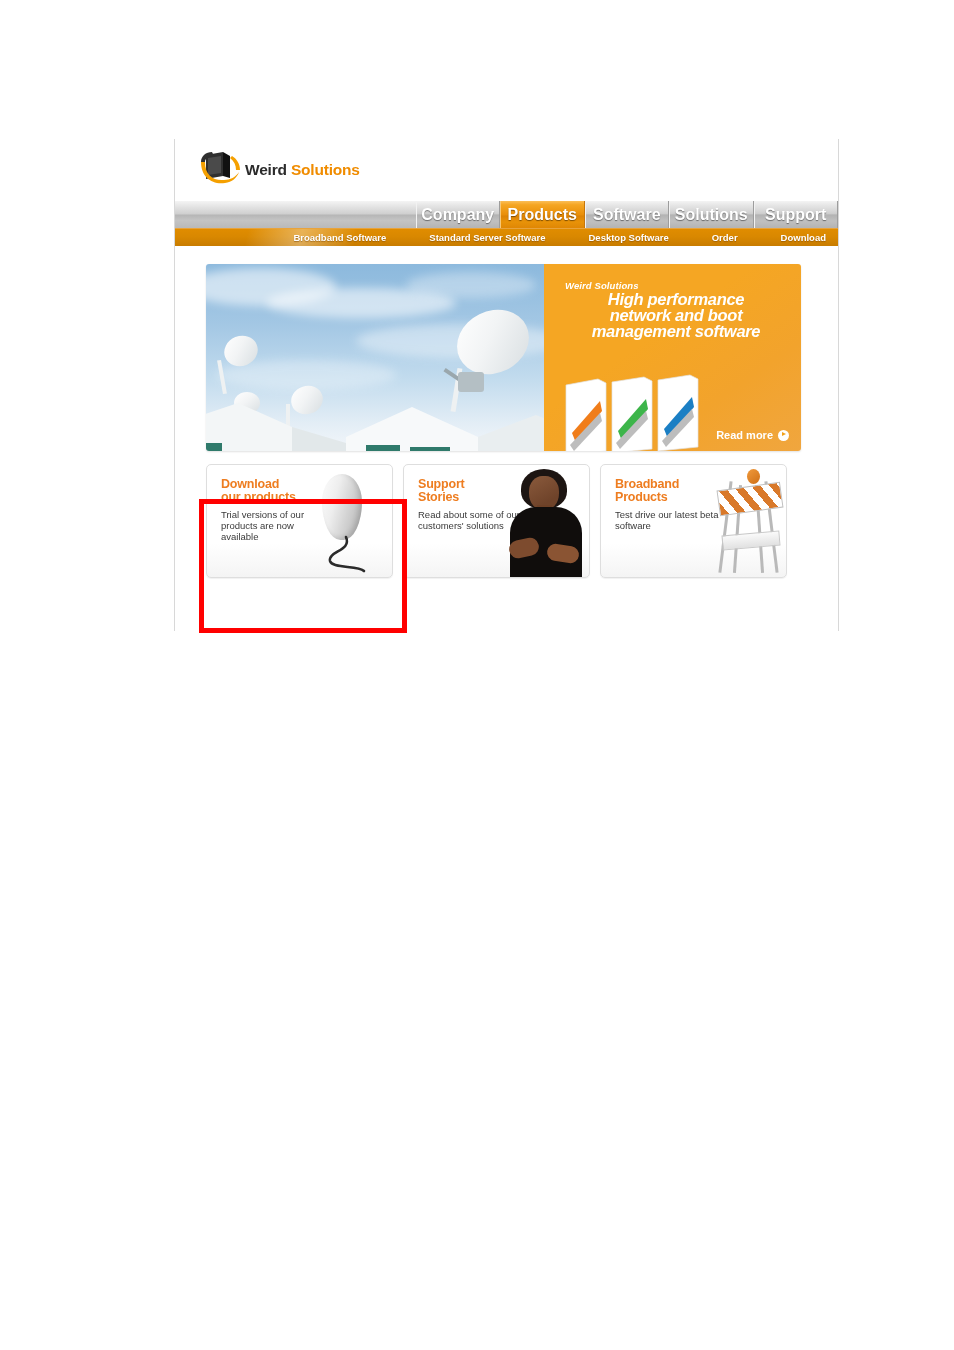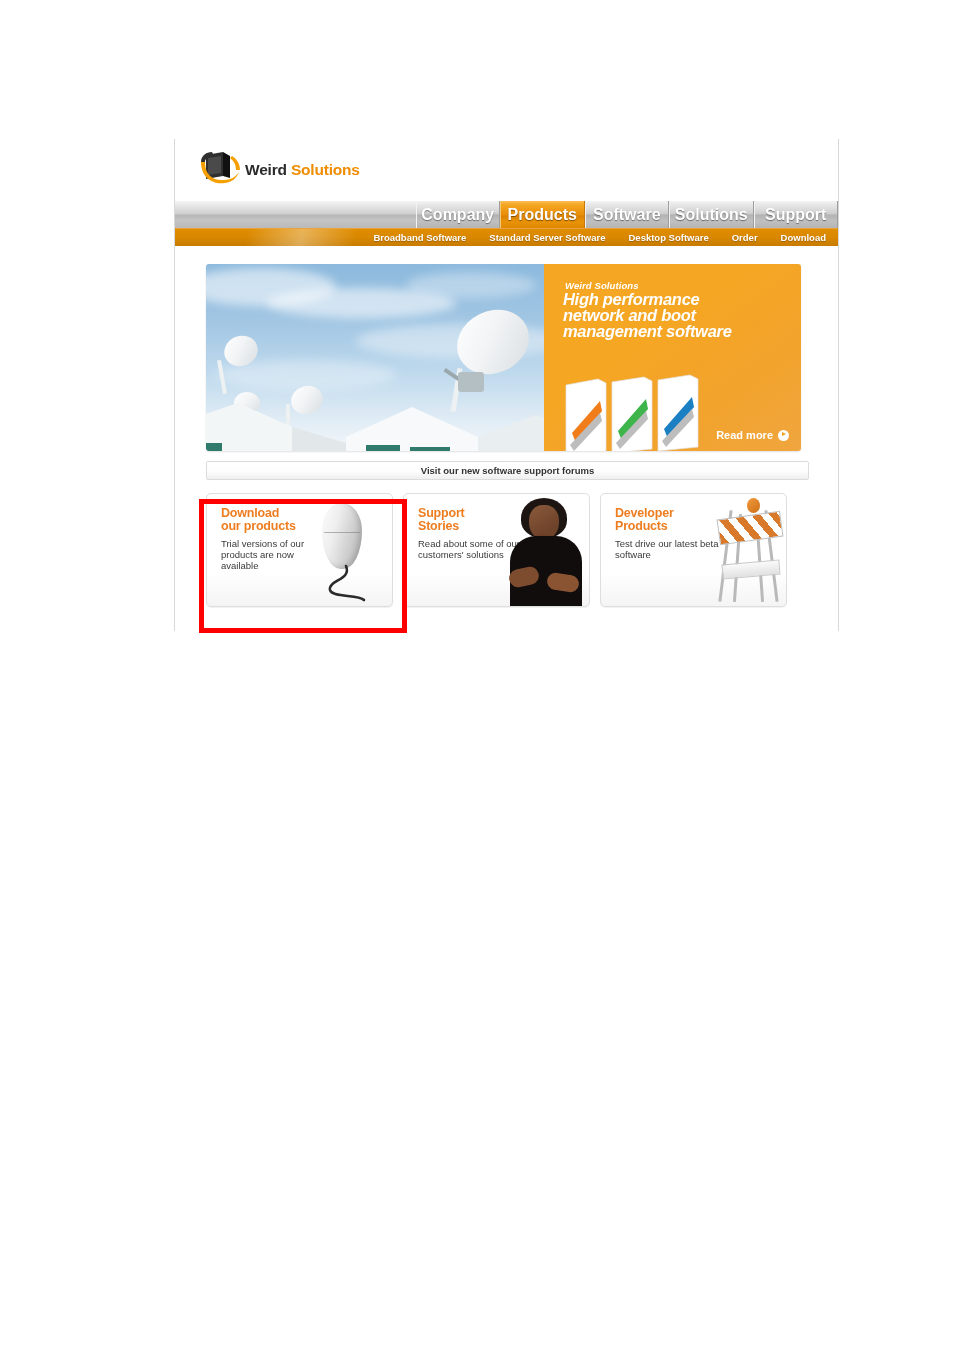--- a/index.html
+++ b/index.html
@@ -126,20 +126,21 @@
     align-items: center;
     gap: 23px;
   }
   .subitem {
     font-size: 9.5px;
     font-weight: bold;
     color: #ffffff;
     text-shadow: 0 1px 1px rgba(120,70,0,0.55);
     white-space: nowrap;
     cursor: pointer;
+    margin-left: 20px;
   }
 
   
   #hero-wrap {
     position: relative;
     padding: 18px 29px 0 31px;
   }
   #hero {
     position: relative;
     width: 595px;
@@ -201,21 +202,21 @@
     left: 19px;
     top: 28px;
     width: 226px;
     font-size: 16.5px;
     line-height: 15.5px;
     font-weight: bold;
     font-style: italic;
     color: #ffffff;
     letter-spacing: -0.3px;
   }
-  #hero-head div { margin-bottom: 0.5px; }
+  #hero-head div { margin-bottom: 0.5px; text-align: center; }
   #boxes {
     position: absolute;
     left: 18px;
     bottom: -4px;
     width: 160px;
     height: 84px;
   }
   #readmore {
     position: absolute;
     right: 12px;
@@ -537,21 +538,20 @@
         </svg>
 
         <div id="readmore">
           <span class="lbl">Read more</span>
           <span class="circ"></span>
         </div>
       </div>
     </div>
   </div>
 
-  <div id="forumbar">Visit our new software support forums</div>
 
   <div id="cards">
 
     <div class="card">
       <div class="card-title">
         <div>Download</div>
         <div>our products</div>
       </div>
       <div class="card-body">Trial versions of our products are now available</div>
       <div class="card-art">
@@ -574,21 +574,21 @@
         <div class="person-face"></div>
         <div class="person-neck"></div>
         <div class="person-torso"></div>
         <div class="person-armL"></div>
         <div class="person-armR"></div>
       </div>
     </div>
 
     <div class="card">
       <div class="card-title">
-        <div>Developer</div>
+        <div>Broadband</div>
         <div>Products</div>
       </div>
       <div class="card-body">Test drive our latest beta software</div>
       <div class="card-art">
         <div class="bar-ball"></div>
         <div class="bar-leg" style="left:24px; top:16px; height:92px; transform:rotate(7deg);"></div>
         <div class="bar-leg" style="left:70px; top:16px; height:92px; transform:rotate(-7deg);"></div>
         <div class="bar-leg" style="left:36px; top:20px; height:88px; transform:rotate(4deg);"></div>
         <div class="bar-leg" style="left:58px; top:20px; height:88px; transform:rotate(-4deg);"></div>
         <div class="bar-panel"></div>

